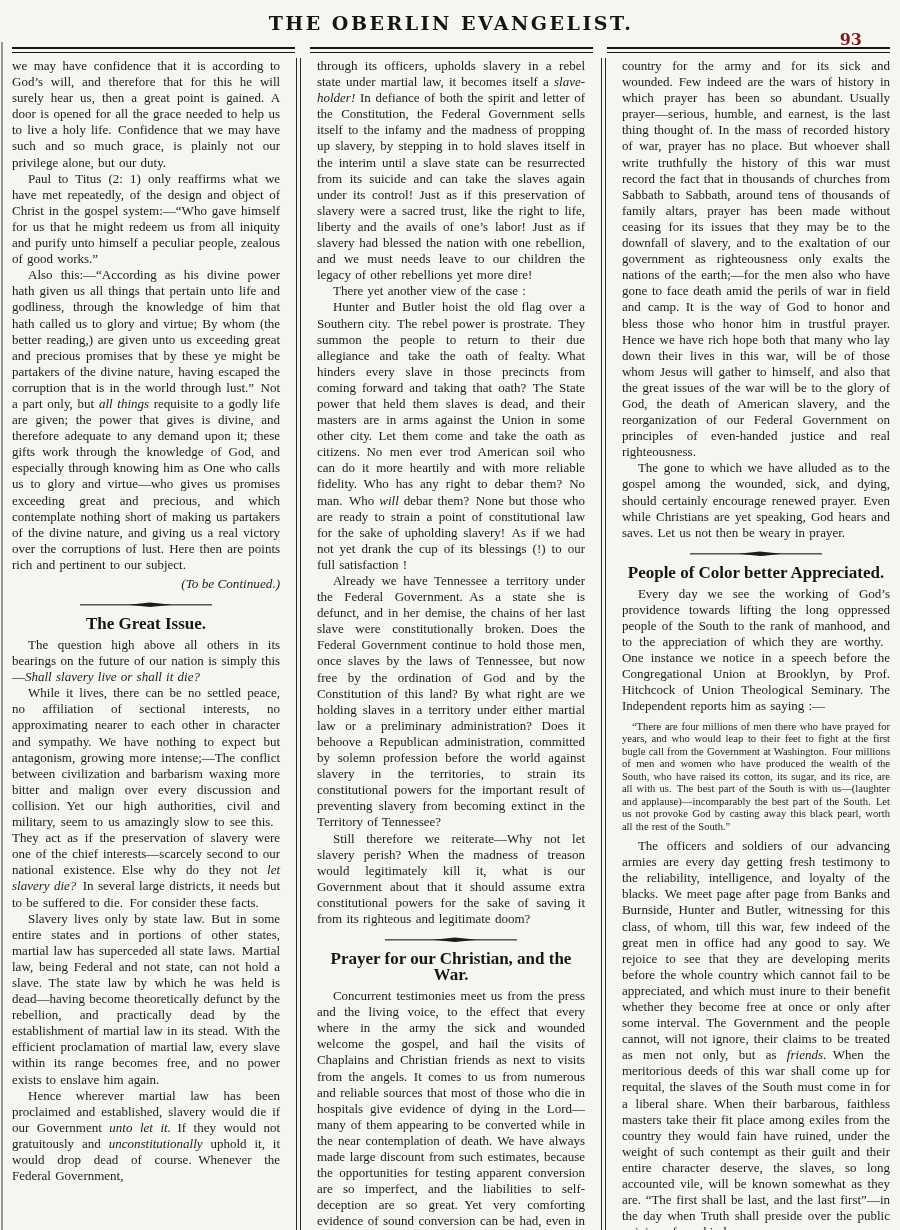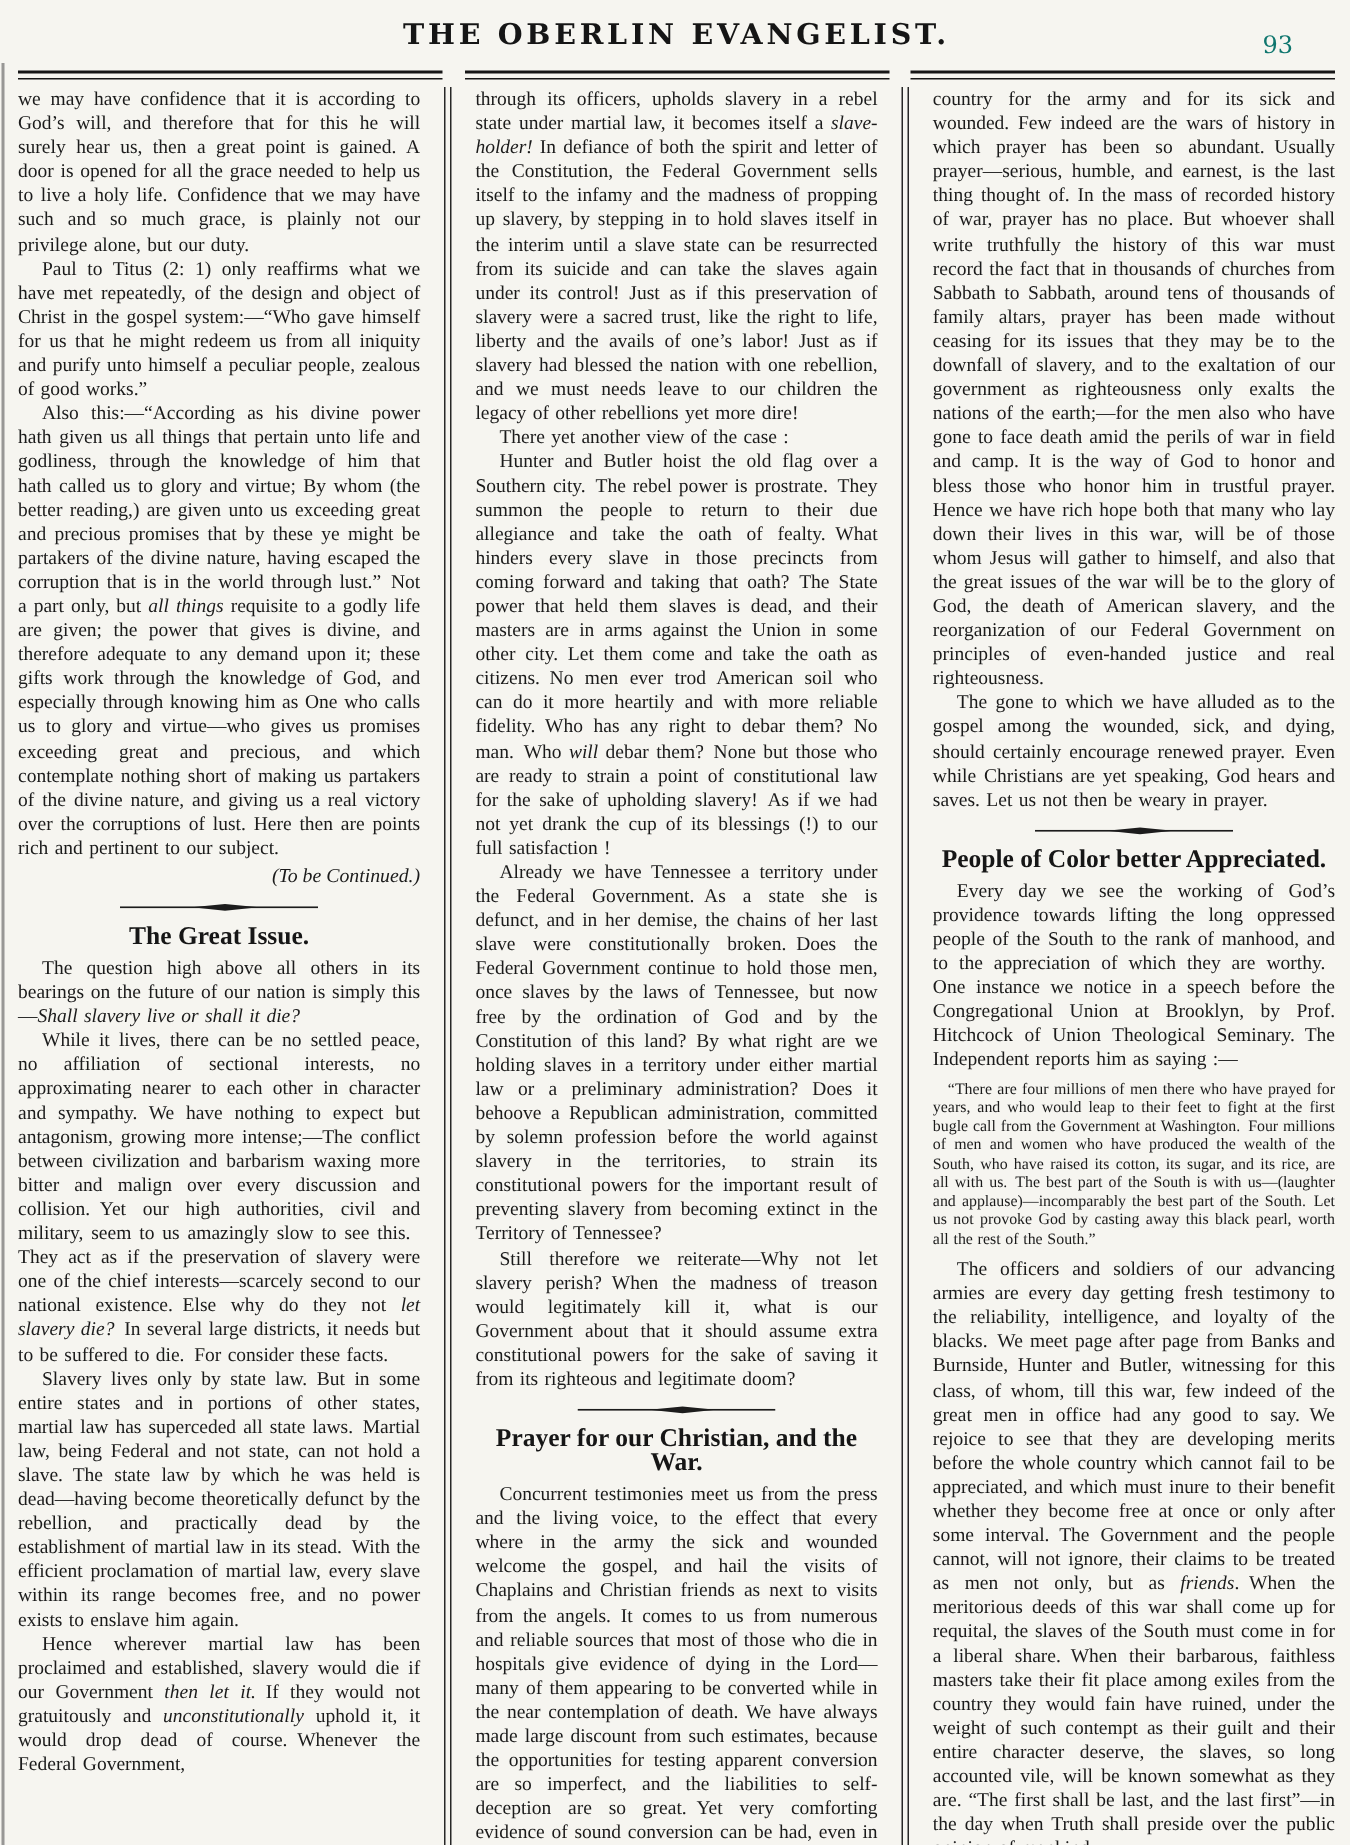--- a/index.html
+++ b/index.html
@@ -17,23 +17,23 @@
   }
   .page{padding:12px 10px 0 12px;position:relative;}
   .masthead{position:relative;height:32px;}
   .masthead h1{
     margin:0;text-align:center;
     font-family:"DejaVu Serif", serif;
     font-size:19px;font-weight:bold;letter-spacing:2.5px;
     color:#151515;
   }
   .pageno{
-    position:absolute;right:28px;top:8px;
+    position:absolute;right:28px;top:18px;
     font-family:"DejaVu Serif", serif;
-    font-weight:normal;font-size:16px;color:#0f766e;
+    font-weight:bold;font-size:16px;color:#7f1d1d;
   }
   .rules-row{display:flex;justify-content:space-between;margin-top:3px;margin-bottom:5px;}
   .rule2{
     width:283px;height:3px;
     border-top:2px solid #161616;
     border-bottom:1px solid #161616;
   }
   .columns{display:flex;justify-content:space-between;align-items:stretch;min-height:1180px;gap:16px;}
   .col{width:283px;}
   .colrule{
@@ -92,21 +92,21 @@
         <div class="divider">
           <svg width="132" height="8" viewBox="0 0 132 8">
             <rect x="0" y="3.3" width="132" height="1.1" fill="#1c1c1c"></rect>
             <polygon points="48,3.8 70,1.6 92,3.8 70,6.1" fill="#1c1c1c"></polygon>
           </svg>
         </div>
         <h2 class="heading">The Great Issue.</h2>
         <p class="para">The question high above all others in its bearings on the future of our nation is simply this—<i>Shall slavery live or shall it die?</i></p>
         <p class="para">While it lives, there can be no settled peace, no affiliation of sectional interests, no approximating nearer to each other in character and sympathy. We have nothing to expect but antagonism, growing more intense;—The conflict between civilization and barbarism waxing more bitter and malign over every discussion and collision. Yet our high authorities, civil and military, seem to us amazingly slow to see this. They act as if the preservation of slavery were one of the chief interests—scarcely second to our national existence. Else why do they not <i>let slavery die?</i> In several large districts, it needs but to be suffered to die. For consider these facts.</p>
         <p class="para">Slavery lives only by state law. But in some entire states and in portions of other states, martial law has superceded all state laws. Martial law, being Federal and not state, can not hold a slave. The state law by which he was held is dead—having become theoretically defunct by the rebellion, and practically dead by the establishment of martial law in its stead. With the efficient proclamation of martial law, every slave within its range becomes free, and no power exists to enslave him again.</p>
-        <p class="para">Hence wherever martial law has been proclaimed and established, slavery would die if our Government <i>then let it.</i> If they would not gratuitously and <i>unconstitutionally</i> uphold it, it would drop dead of course. Whenever the Federal Government,</p>
+        <p class="para">Hence wherever martial law has been proclaimed and established, slavery would die if our Government <i>unto let it.</i> If they would not gratuitously and <i>unconstitutionally</i> uphold it, it would drop dead of course. Whenever the Federal Government,</p>
       </div>
     <div class="colrule"></div>
     <div class="col" id="col-1">
         <p class="para noindent">through its officers, upholds slavery in a rebel state under martial law, it becomes itself a <i>slave-holder!</i> In defiance of both the spirit and letter of the Constitution, the Federal Government sells itself to the infamy and the madness of propping up slavery, by stepping in to hold slaves itself in the interim until a slave state can be resurrected from its suicide and can take the slaves again under its control! Just as if this preservation of slavery were a sacred trust, like the right to life, liberty and the avails of one’s labor! Just as if slavery had blessed the nation with one rebellion, and we must needs leave to our children the legacy of other rebellions yet more dire!</p>
         <p class="para">There yet another view of the case :</p>
         <p class="para">Hunter and Butler hoist the old flag over a Southern city. The rebel power is prostrate. They summon the people to return to their due allegiance and take the oath of fealty. What hinders every slave in those precincts from coming forward and taking that oath? The State power that held them slaves is dead, and their masters are in arms against the Union in some other city. Let them come and take the oath as citizens. No men ever trod American soil who can do it more heartily and with more reliable fidelity. Who has any right to debar them? No man. Who <i>will</i> debar them? None but those who are ready to strain a point of constitutional law for the sake of upholding slavery! As if we had not yet drank the cup of its blessings (!) to our full satisfaction !</p>
         <p class="para">Already we have Tennessee a territory under the Federal Government. As a state she is defunct, and in her demise, the chains of her last slave were constitutionally broken. Does the Federal Government continue to hold those men, once slaves by the laws of Tennessee, but now free by the ordination of God and by the Constitution of this land? By what right are we holding slaves in a territory under either martial law or a preliminary administration? Does it behoove a Republican administration, committed by solemn profession before the world against slavery in the territories, to strain its constitutional powers for the important result of preventing slavery from becoming extinct in the Territory of Tennessee?</p>
         <p class="para">Still therefore we reiterate—Why not let slavery perish? When the madness of treason would legitimately kill it, what is our Government about that it should assume extra constitutional powers for the sake of saving it from its righteous and legitimate doom?</p>
         <div class="divider">
           <svg width="132" height="8" viewBox="0 0 132 8">

